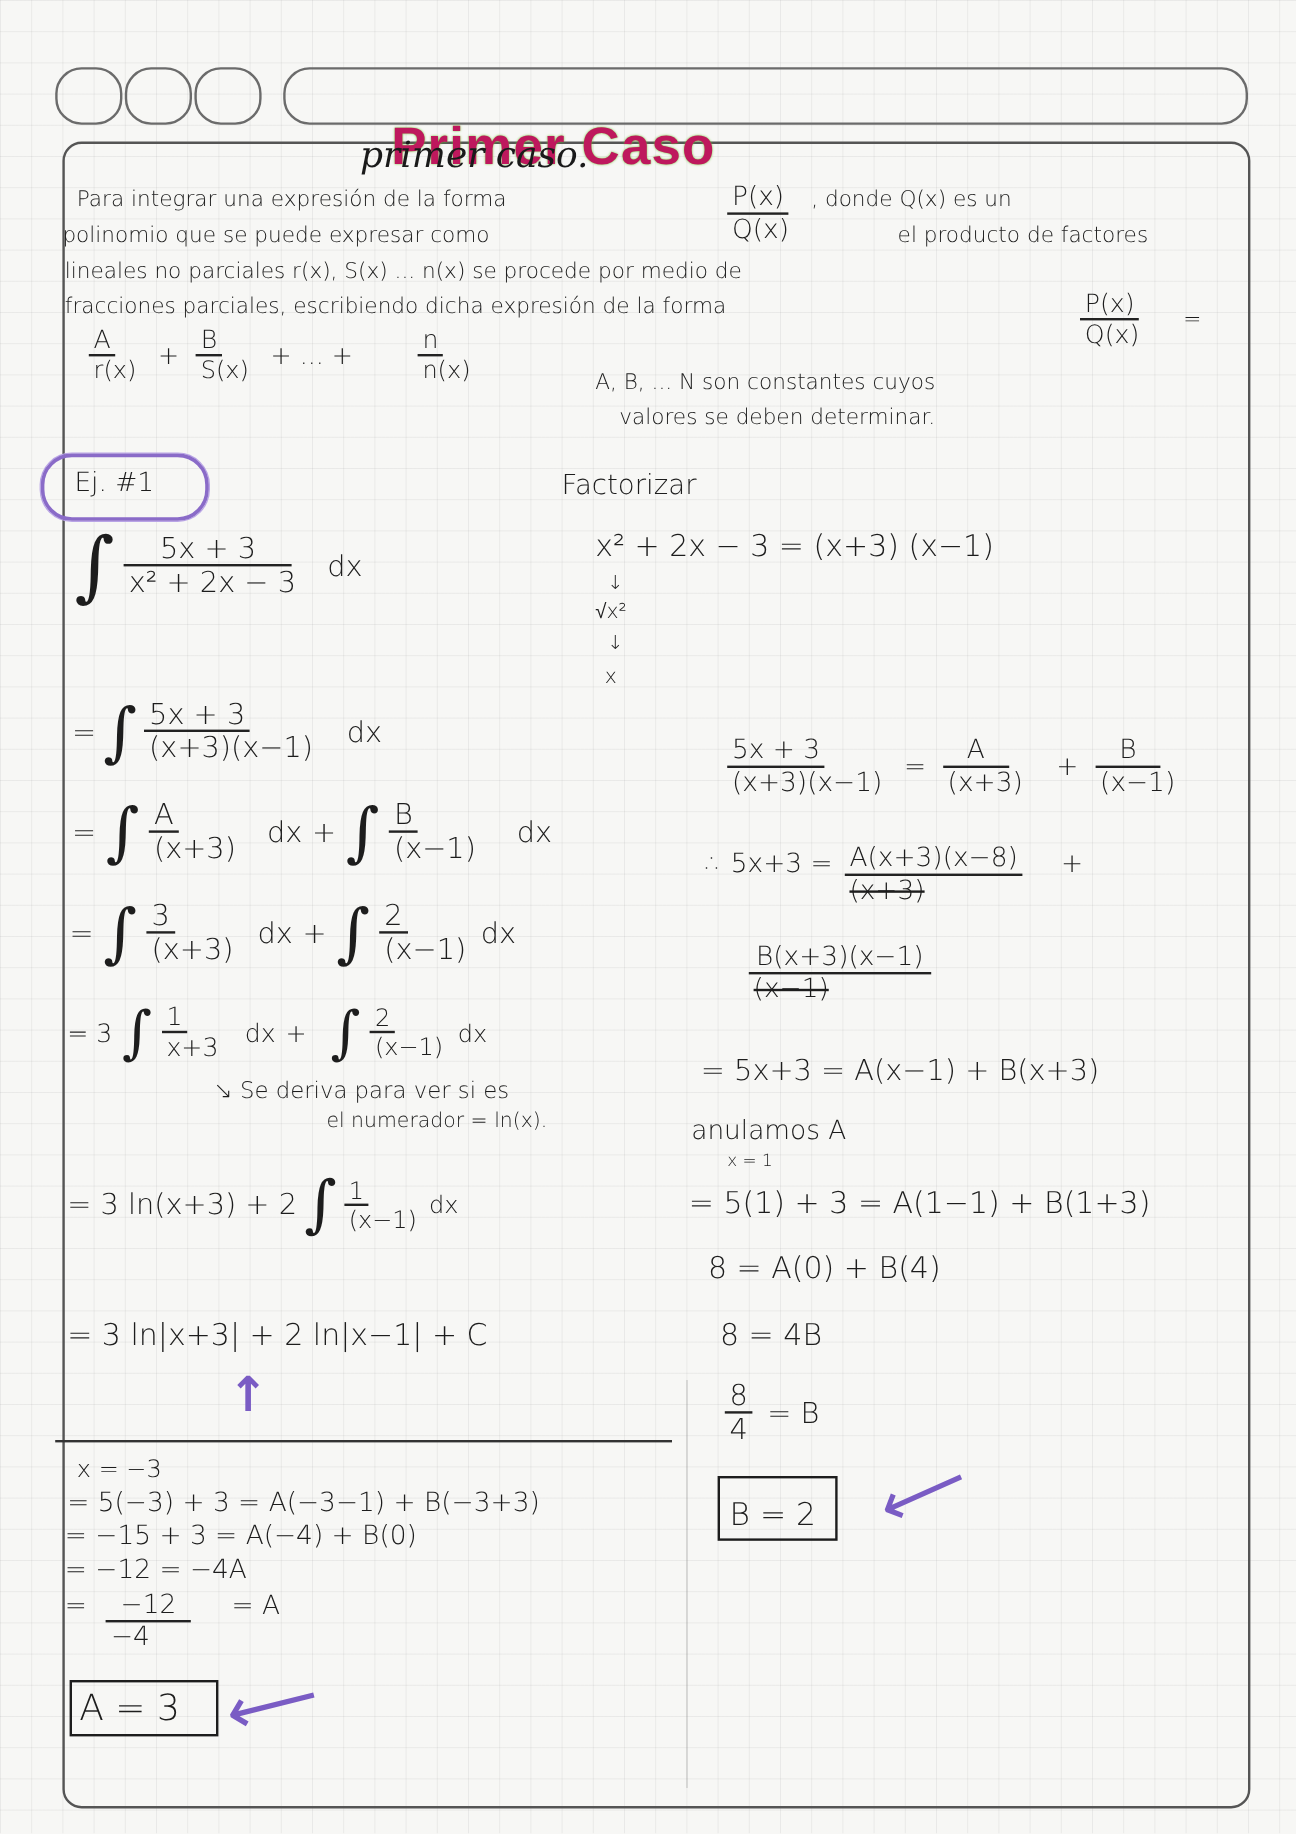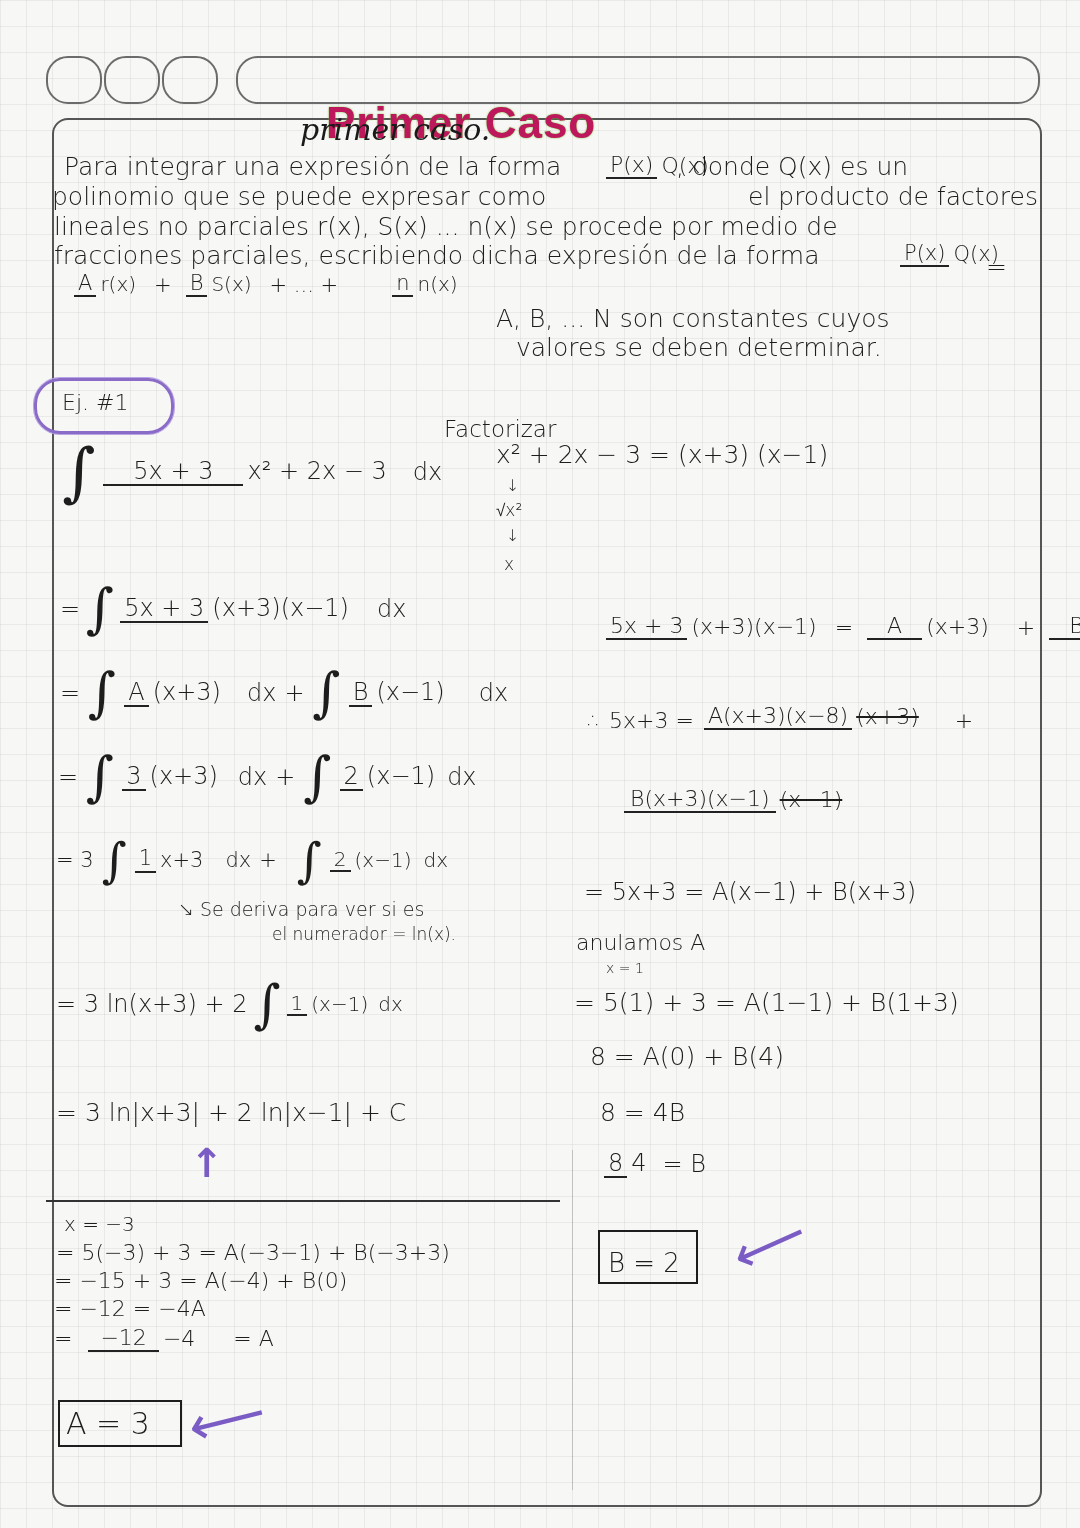--- a/index.html
+++ b/index.html
@@ -21,22 +21,22 @@
   .page-frame { position: absolute; left: 52px; top: 118px; width: 986px; height: 1385px; border: 2px solid #555; border-radius: 16px; z-index: 1; }
   .abs { position: absolute; z-index: 2; white-space: nowrap; }
   .hand { font-family: "DejaVu Sans", sans-serif; font-weight: 300; color: #1d1d1d; }
   .title-green {
     font-family: Liberation Sans, sans-serif; font-weight: bold; font-size: 44px;
     color: #be185d; letter-spacing: 1px; text-shadow: 0 0 2px #6bc02d;
   }
   .title-script {
     font-family: "DejaVu Serif", serif; font-style: italic; font-size: 30px; color: #1a1a1a;
   }
-  .para { font-size: 25px; line-height: 29px; }
-  .frac { display: inline-flex; align-items: center; vertical-align: middle; }
+  .para { font-size: 18px; line-height: 29px; }
+  .frac { display: inline-flex; flex-direction: column; align-items: flex-start; vertical-align: middle; }
   .frac .num { border-bottom: 2px solid #222; padding: 0 4px; line-height: 1.1; }
   .frac .den { padding: 0 4px; line-height: 1.15; }
   .integral { font-family: "DejaVu Serif", serif; font-size: 64px; line-height: 1; vertical-align: middle; font-weight: 300; }
   .math { font-size: 24px; }
   .cloud {
     position: absolute; left: 34px; top: 378px; width: 134px; height: 50px; z-index: 2;
     border: 3px solid #8a6bc8; border-radius: 26px;
     box-shadow: 0 0 0 1px #b9a4e6;
   }
   .purple { color: #7a5cc4; }
@@ -105,21 +105,21 @@
 
 <div class="abs hand" style="left:62px;top:440px;display:flex;align-items:center;gap:8px;">
   <span class="integral">∫</span>
   <span class="frac math">
     <span class="num" style="padding:0 30px;">5x + 3</span>
     <span class="den">x² + 2x − 3</span>
   </span>
   <span class="math" style="margin-left:14px;">dx</span>
 </div>
 
-<div class="abs hand" style="left:444px;top:392px;font-size:23px;margin-top:24px;">Factorizar</div>
+<div class="abs hand" style="left:468px;top:392px;font-size:23px;">Factorizar</div>
 <div class="abs hand" style="left:496px;top:440px;font-size:25px;">x² + 2x − 3 = (x+3) (x−1)</div>
 <div class="abs hand" style="left:506px;top:476px;font-size:16px;">↓</div>
 <div class="abs hand" style="left:496px;top:500px;font-size:17px;">√x²</div>
 <div class="abs hand" style="left:506px;top:526px;font-size:16px;">↓</div>
 <div class="abs hand" style="left:504px;top:554px;font-size:17px;">x</div>
 
 <div class="abs hand math" style="left:60px;top:582px;display:flex;align-items:center;gap:6px;">
   <span>=</span>
   <span class="integral" style="font-size:54px;">∫</span>
   <span class="frac">

